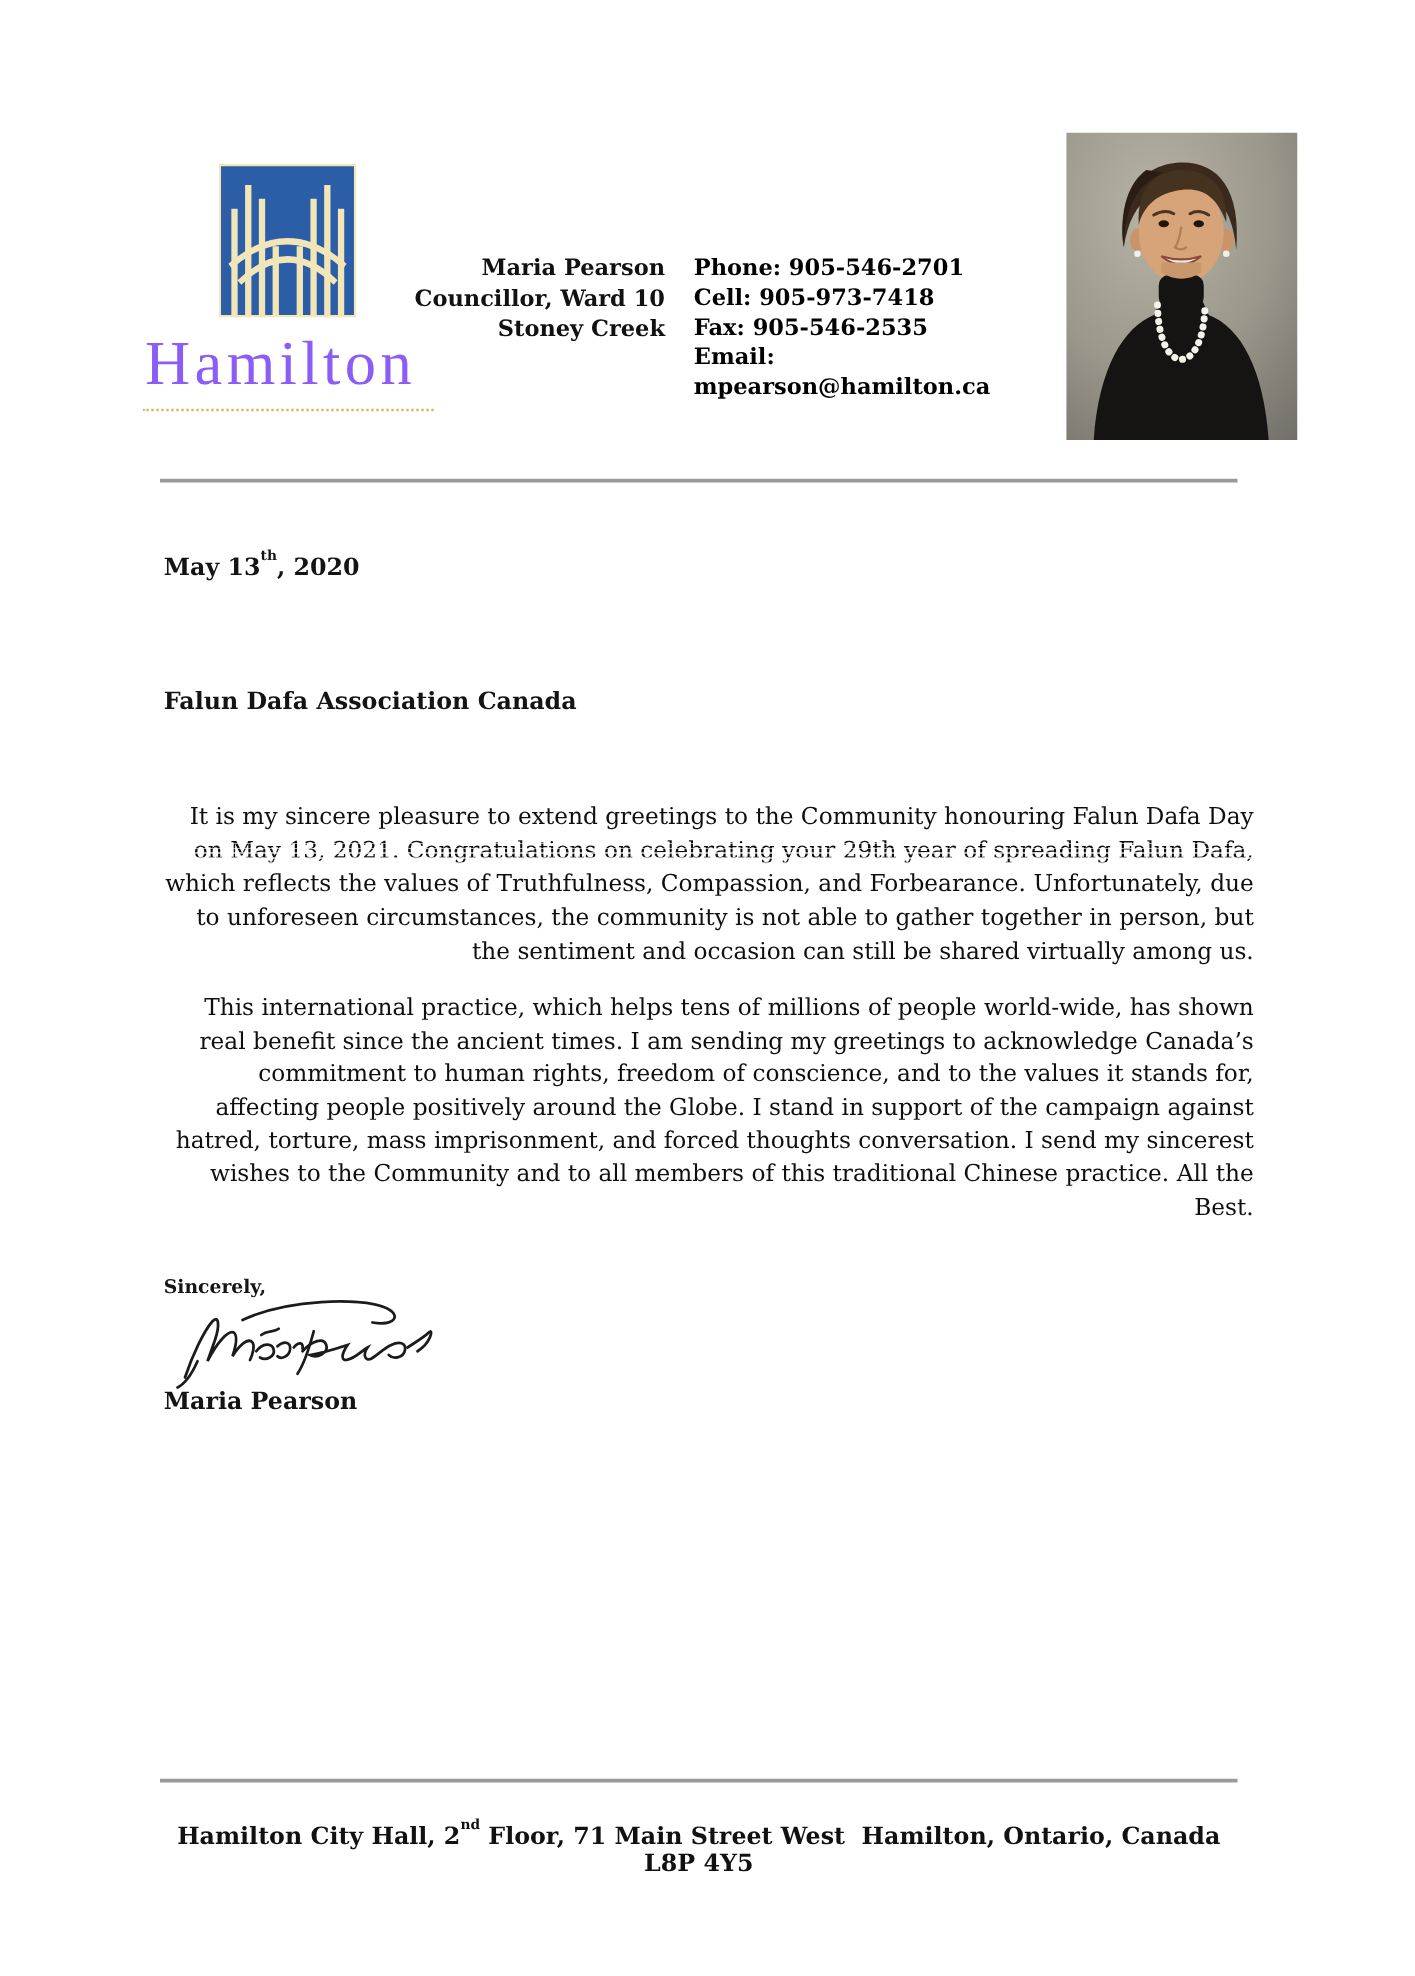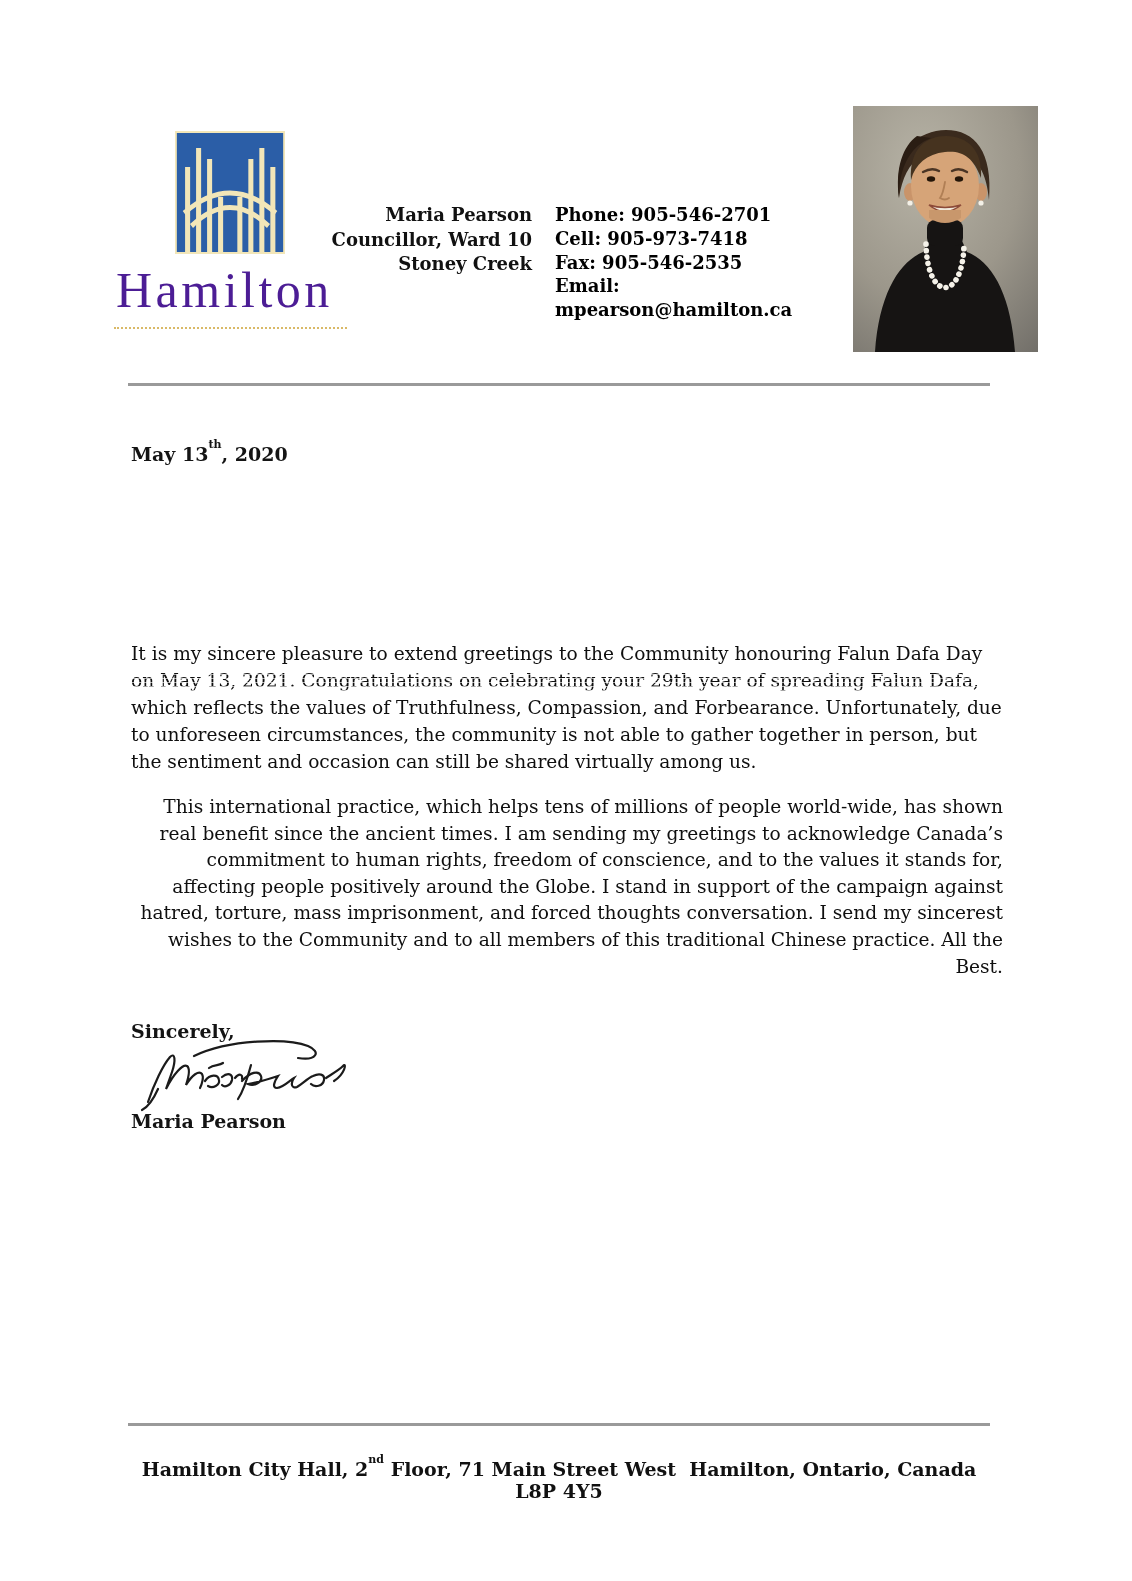--- a/index.html
+++ b/index.html
@@ -12,21 +12,21 @@
     overflow:hidden;
   }
   .abs{position:absolute;}
 
   
   .logo-square{left:175px;top:131px;width:110px;height:123px;}
   .wordmark{
     left:116px;top:265px;
     font-family:"Liberation Serif", serif;
     font-size:50px;line-height:1;letter-spacing:3.5px;
-    color:#4c1d95;font-weight:400;
+    color:#8b5cf6;font-weight:400;
   }
   .wordmark-rule{left:114px;top:327px;width:233px;height:0;border-top:2px dotted #d9b967;}
 
   .officer{
     left:240px;top:203px;width:292px;
     text-align:right;font-weight:bold;font-size:18px;line-height:24.5px;color:#111;
   }
   .contact{
     left:555px;top:203px;width:300px;
     font-weight:bold;font-size:18px;line-height:23.8px;color:#000000;
@@ -42,35 +42,35 @@
   .date{left:131px;top:443px;font-size:19px;font-weight:bold;}
   .addressee{left:131px;top:550px;font-size:19px;font-weight:bold;}
   .subject{
     left:131px;top:595px;font-size:19px;font-weight:bold;
     text-decoration:underline;text-decoration-thickness:2px;text-underline-offset:3px;
   }
   sup.s{font-size:0.58em;position:relative;top:-0.5em;}
 
   .para{left:131px;width:872px;font-size:18.6px;color:#0f0f0f;}
   .para .line{white-space:nowrap;}
-  .para1{top:640px;}
+  .para1{top:640px;text-align:right;}
   .para1 .line{line-height:27px;}
   .para2{top:794px;text-align:right;}
   .para2 .line{line-height:26.6px;}
 
   
   .line.artifact{position:relative;}
   .line.artifact::after{
     content:"";position:absolute;inset:0;pointer-events:none;
     background:repeating-linear-gradient(180deg,
       rgba(255,255,255,0) 0px, rgba(255,255,255,0) 3px,
       rgba(255,255,255,0.62) 3px, rgba(255,255,255,0.62) 4px);
   }
 
-  .closing{left:131px;top:1020px;font-size:19px;font-weight:bold;}
+  .closing{left:131px;top:1020px;font-size:15px;font-weight:bold;}
   .signature{left:138px;top:1032px;width:215px;height:82px;}
   .signer{left:131px;top:1110px;font-size:19px;font-weight:bold;}
 
   .footer-text{
     left:128px;top:1438px;width:862px;text-align:center;
     font-size:19px;font-weight:bold;white-space:pre-wrap;color:#111;margin-top:20px;
   }
 </style>
 </head>
 <body>
@@ -147,20 +147,21 @@
     <rect x="74" y="114" width="36" height="26" rx="8" fill="#161413"></rect>
     <path d="M76 112 Q92 122 108 112 L108 104 L76 104 Z" fill="#c8976c"></path>
 
     <path d="M73 138 C74 196 110 196 111 138" fill="none" stroke="#f5f2e9" stroke-width="5.6" stroke-linecap="round" stroke-dasharray="0.1 6.4"></path>
   </svg>
 
   <div class="abs rule top-rule"></div>
 
   <div class="abs date"><span>May 13</span><sup class="s">th</sup><span>, 2020</span></div>
 
+  <div class="abs addressee">Falun Dafa Association Canada</div>
 
 
   <div class="abs para para1">
     <div class="line">It is my sincere pleasure to extend greetings to the Community honouring Falun Dafa Day</div>
     <div class="line artifact">on May 13, 2021. Congratulations on celebrating your 29th year of spreading Falun Dafa,</div>
     <div class="line">which reflects the values of Truthfulness, Compassion, and Forbearance. Unfortunately, due</div>
     <div class="line">to unforeseen circumstances, the community is not able to gather together in person, but</div>
     <div class="line">the sentiment and occasion can still be shared virtually among us.</div>
   </div>
 

